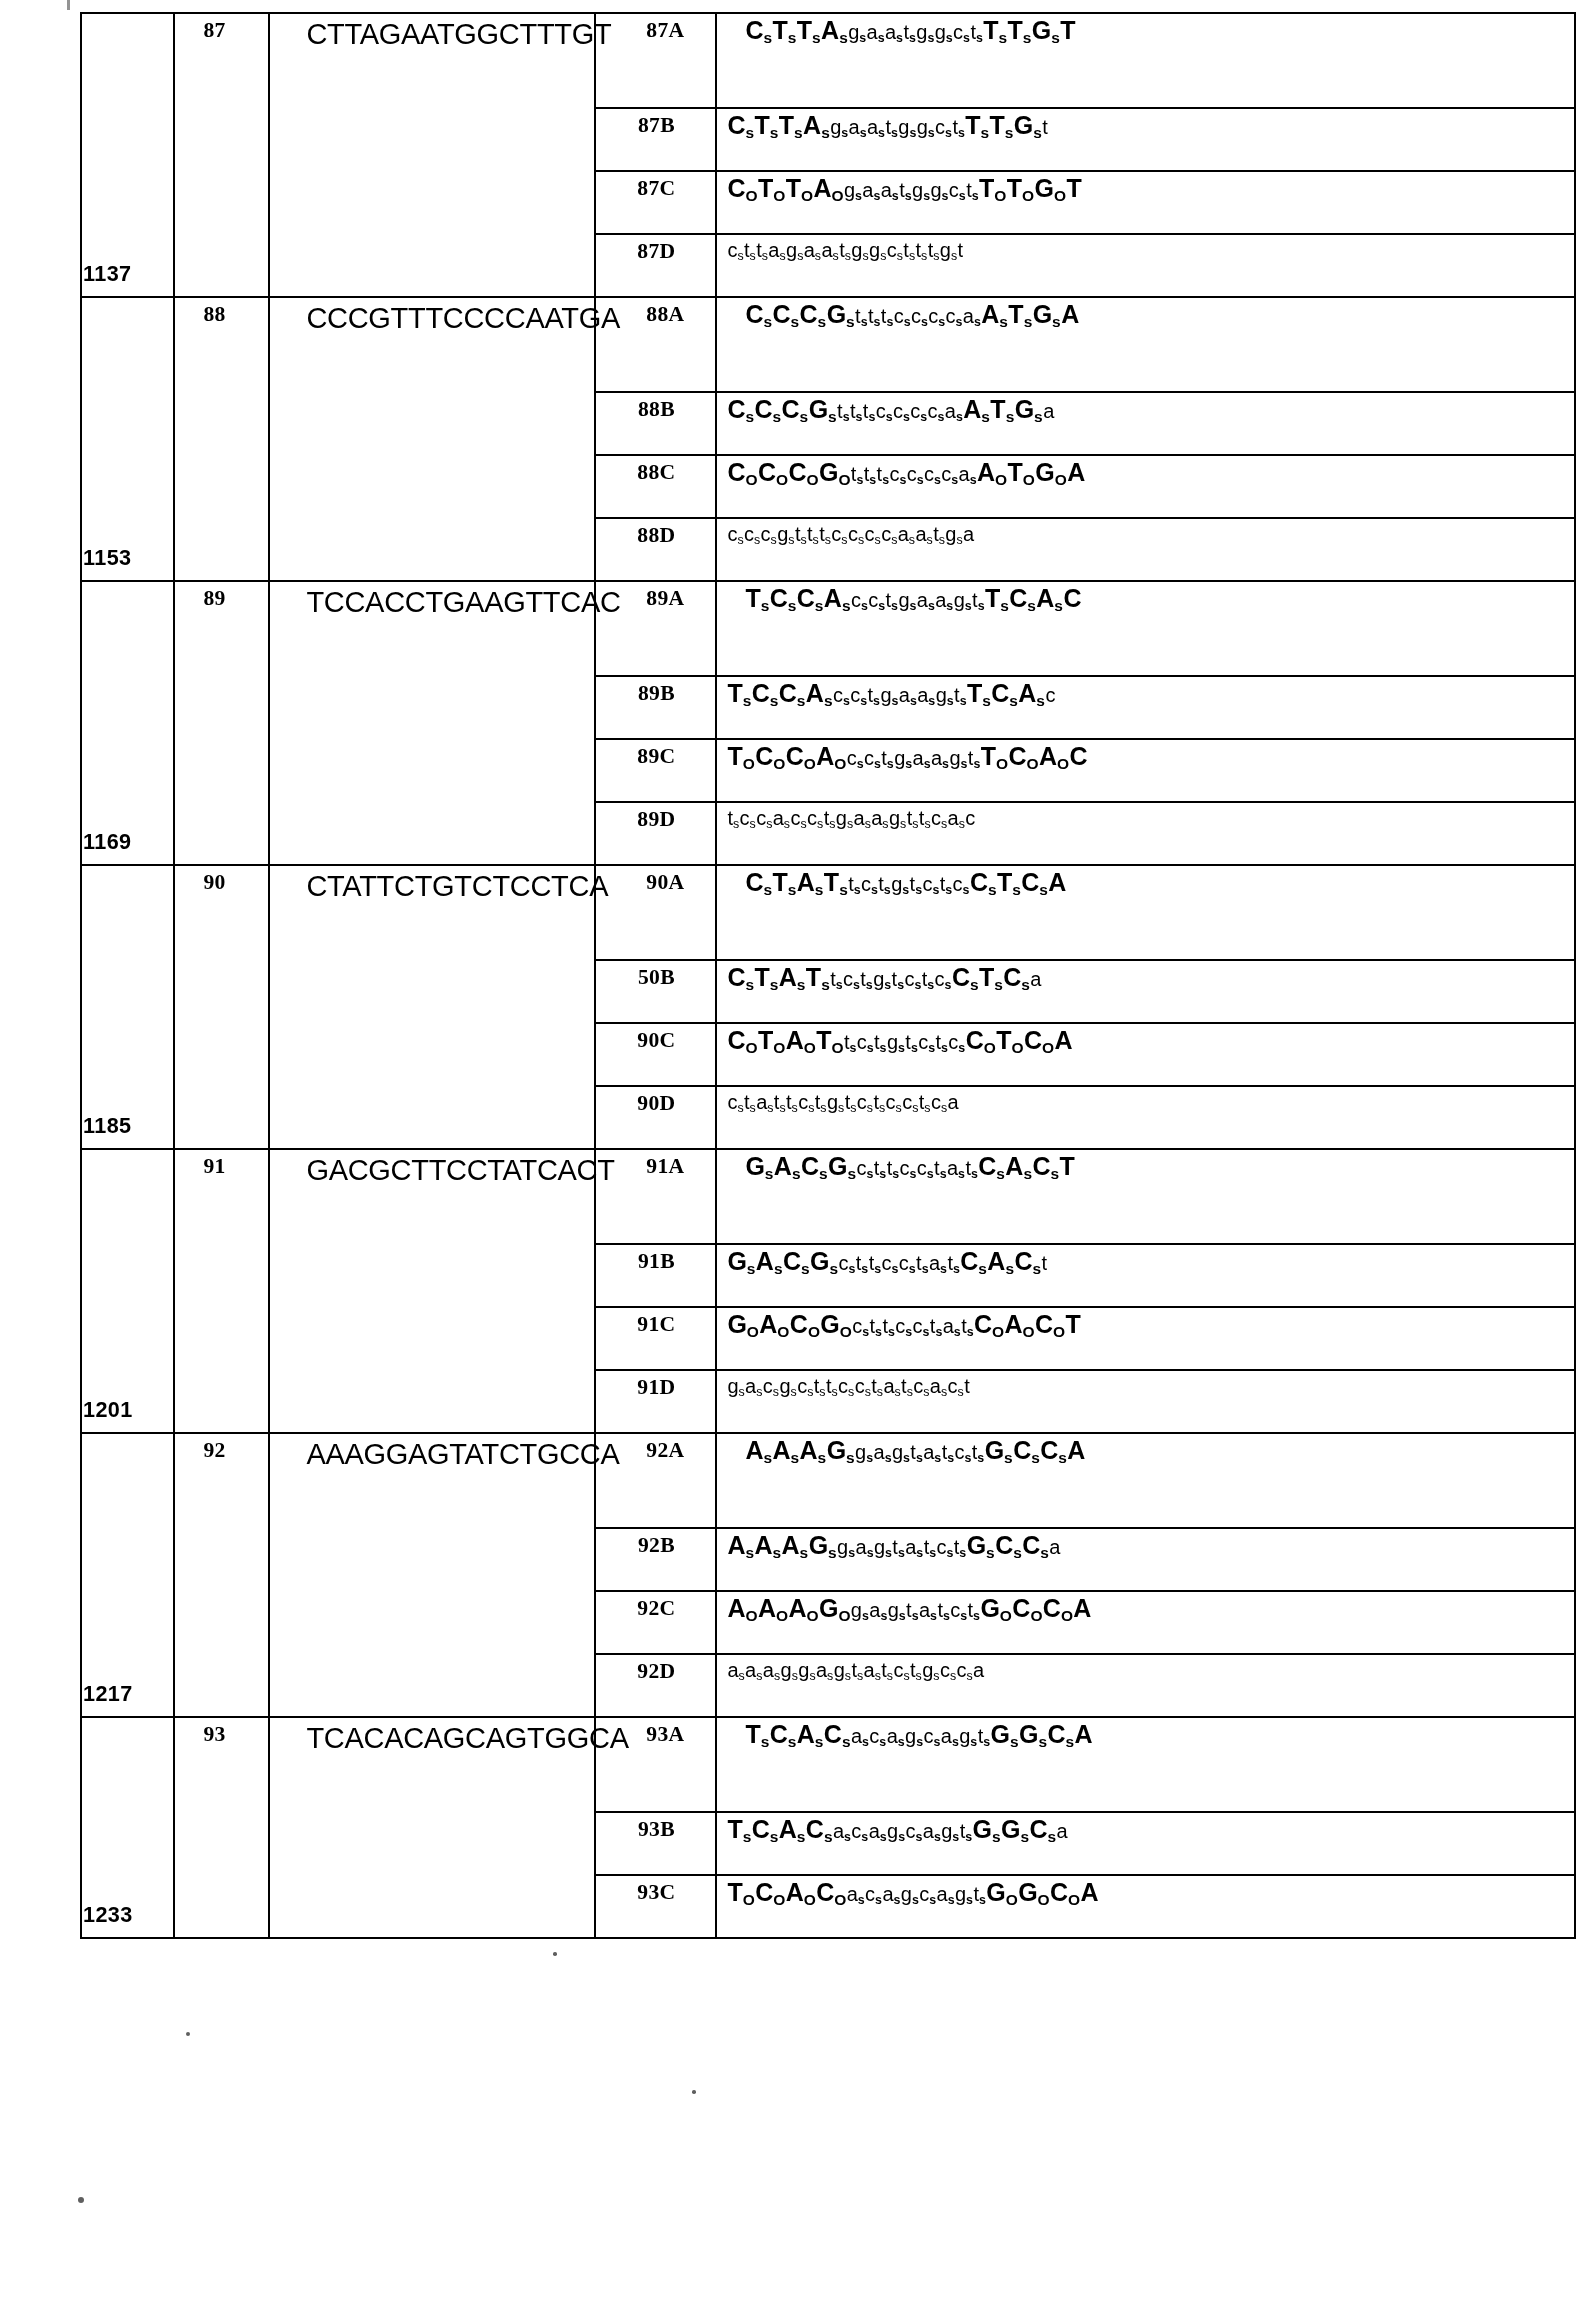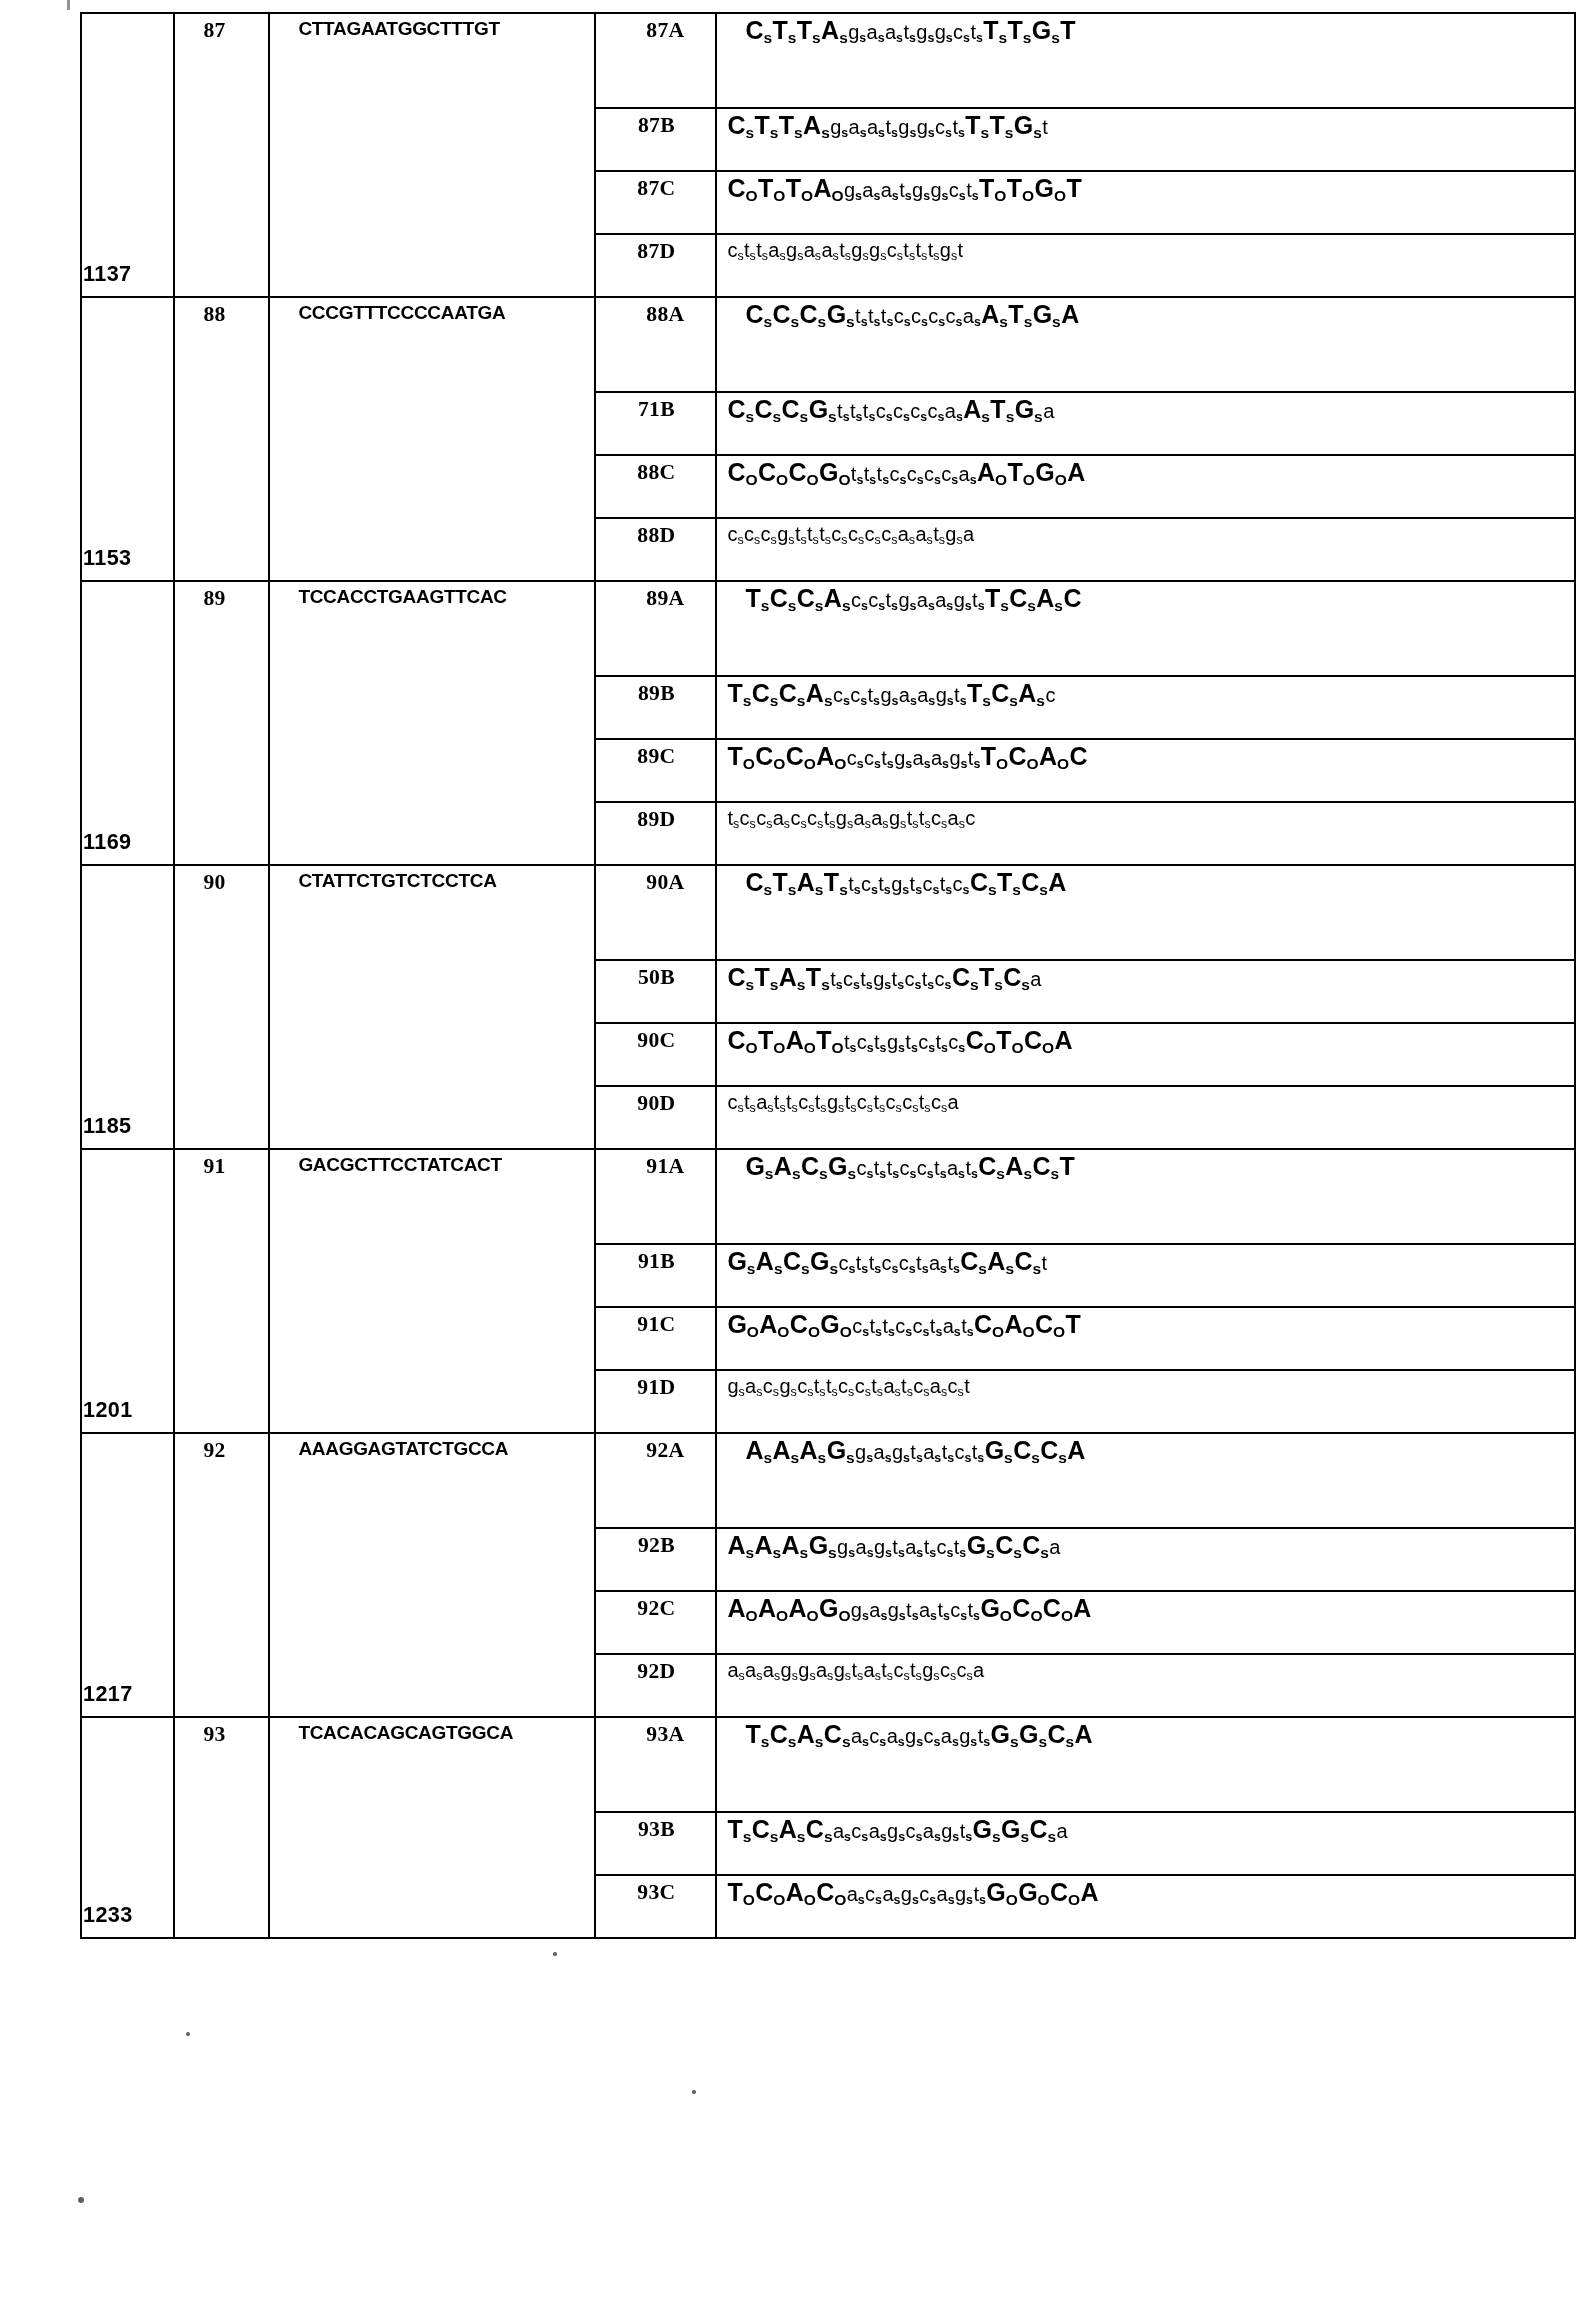--- a/index.html
+++ b/index.html
@@ -63,25 +63,26 @@
   }
   .num-txt {
     font-family: "Liberation Serif", serif;
     font-weight: bold;
     font-size: 21.6px;
     line-height: 1.05;
     letter-spacing: 0.4px;
   }
   .parent-txt {
     font-family: "Liberation Sans", sans-serif;
-    font-weight: bold;
-    font-size: 19px;
+    font-weight: normal;
+    font-size: 29px;
     letter-spacing: -0.3px;
     line-height: 1.05;
     white-space: nowrap;
+    margin-left: 8px;
   }
   .id-txt {
     font-family: "Liberation Serif", serif;
     font-weight: bold;
     font-size: 21.6px;
     line-height: 1.05;
     letter-spacing: 0.3px;
     text-align: center;
   }
   
@@ -213,21 +214,21 @@
           </td>
           <td>
             <div class="cell-pad id-txt">88A</div>
           </td>
           <td>
             <div class="cell-pad modseq"><span class="u">C<sub>s</sub></span><span class="u">C<sub>s</sub></span><span class="u">C<sub>s</sub></span><span class="u">G<sub>s</sub></span><span class="l">t<sub>s</sub></span><span class="l">t<sub>s</sub></span><span class="l">t<sub>s</sub></span><span class="l">c<sub>s</sub></span><span class="l">c<sub>s</sub></span><span class="l">c<sub>s</sub></span><span class="l">c<sub>s</sub></span><span class="l">a<sub>s</sub></span><span class="u">A<sub>s</sub></span><span class="u">T<sub>s</sub></span><span class="u">G<sub>s</sub></span><span class="u">A</span></div>
           </td>
         </tr>
         <tr class="r-b">
           <td>
-            <div class="cell-pad id-txt">71B</div>
+            <div class="cell-pad id-txt">88B</div>
           </td>
           <td>
             <div class="cell-pad modseq"><span class="u">C<sub>s</sub></span><span class="u">C<sub>s</sub></span><span class="u">C<sub>s</sub></span><span class="u">G<sub>s</sub></span><span class="l">t<sub>s</sub></span><span class="l">t<sub>s</sub></span><span class="l">t<sub>s</sub></span><span class="l">c<sub>s</sub></span><span class="l">c<sub>s</sub></span><span class="l">c<sub>s</sub></span><span class="l">c<sub>s</sub></span><span class="l">a<sub>s</sub></span><span class="u">A<sub>s</sub></span><span class="u">T<sub>s</sub></span><span class="u">G<sub>s</sub></span><span class="l">a</span></div>
           </td>
         </tr>
         <tr class="r-c">
           <td>
             <div class="cell-pad id-txt">88C</div>
           </td>
           <td>

